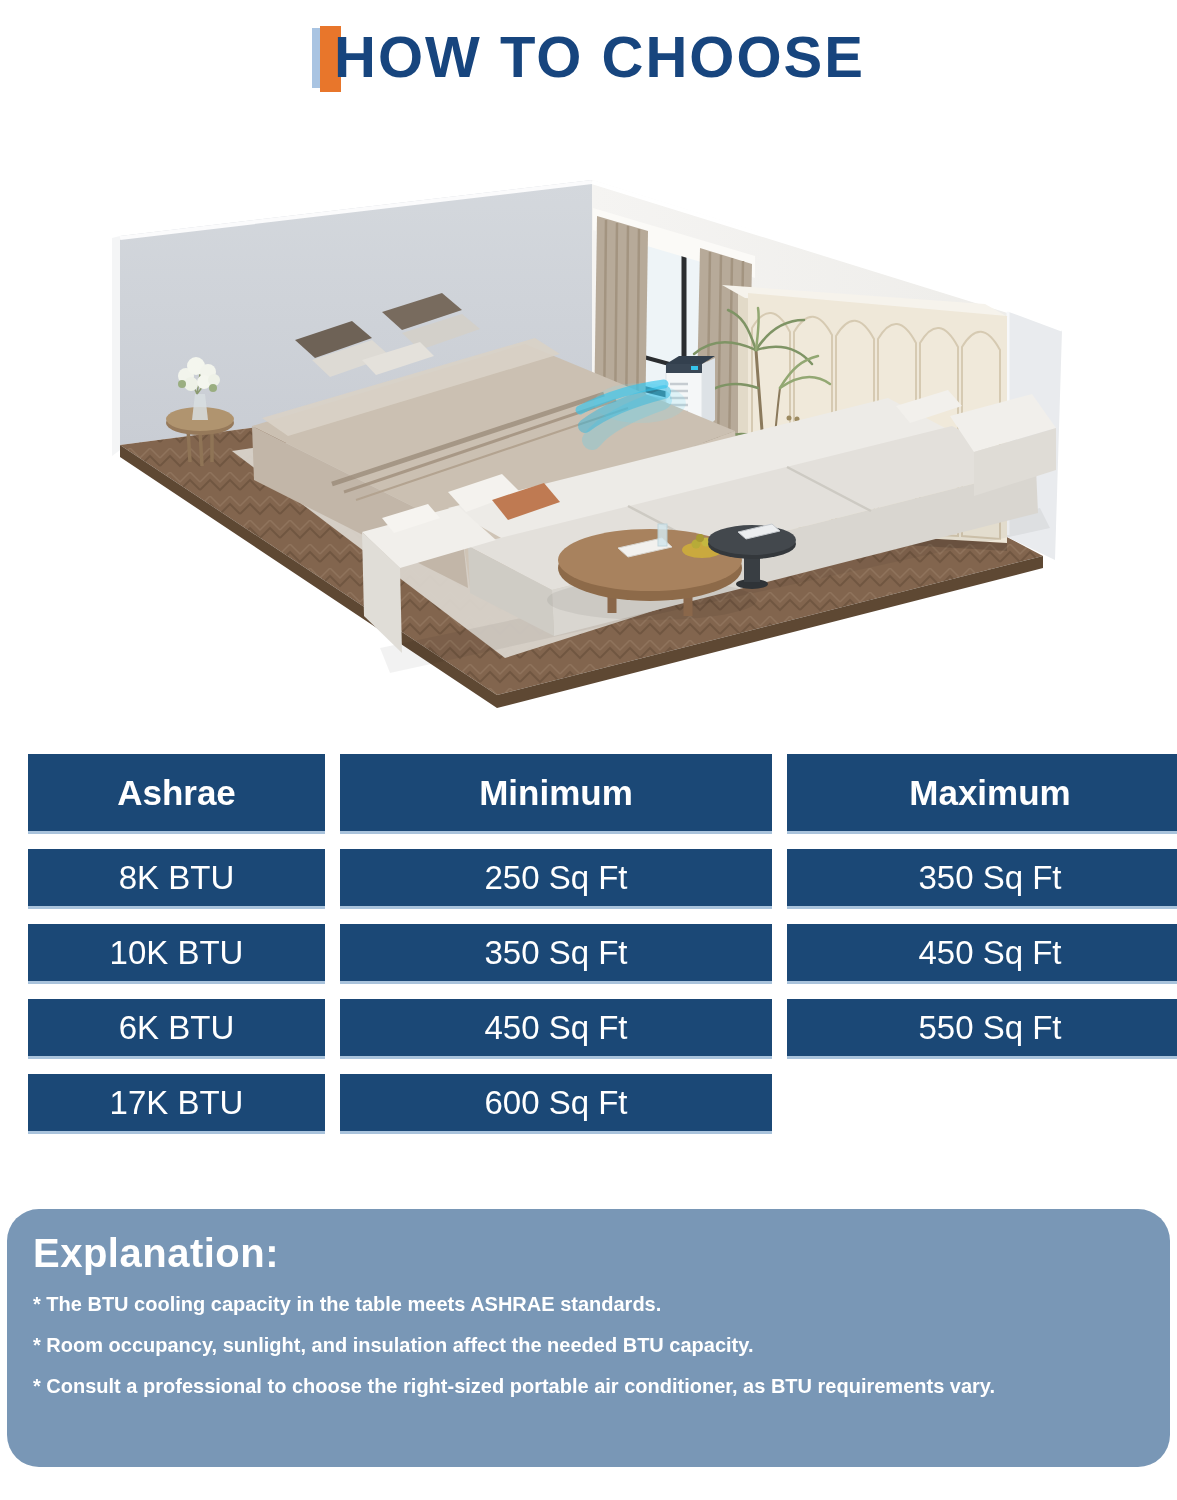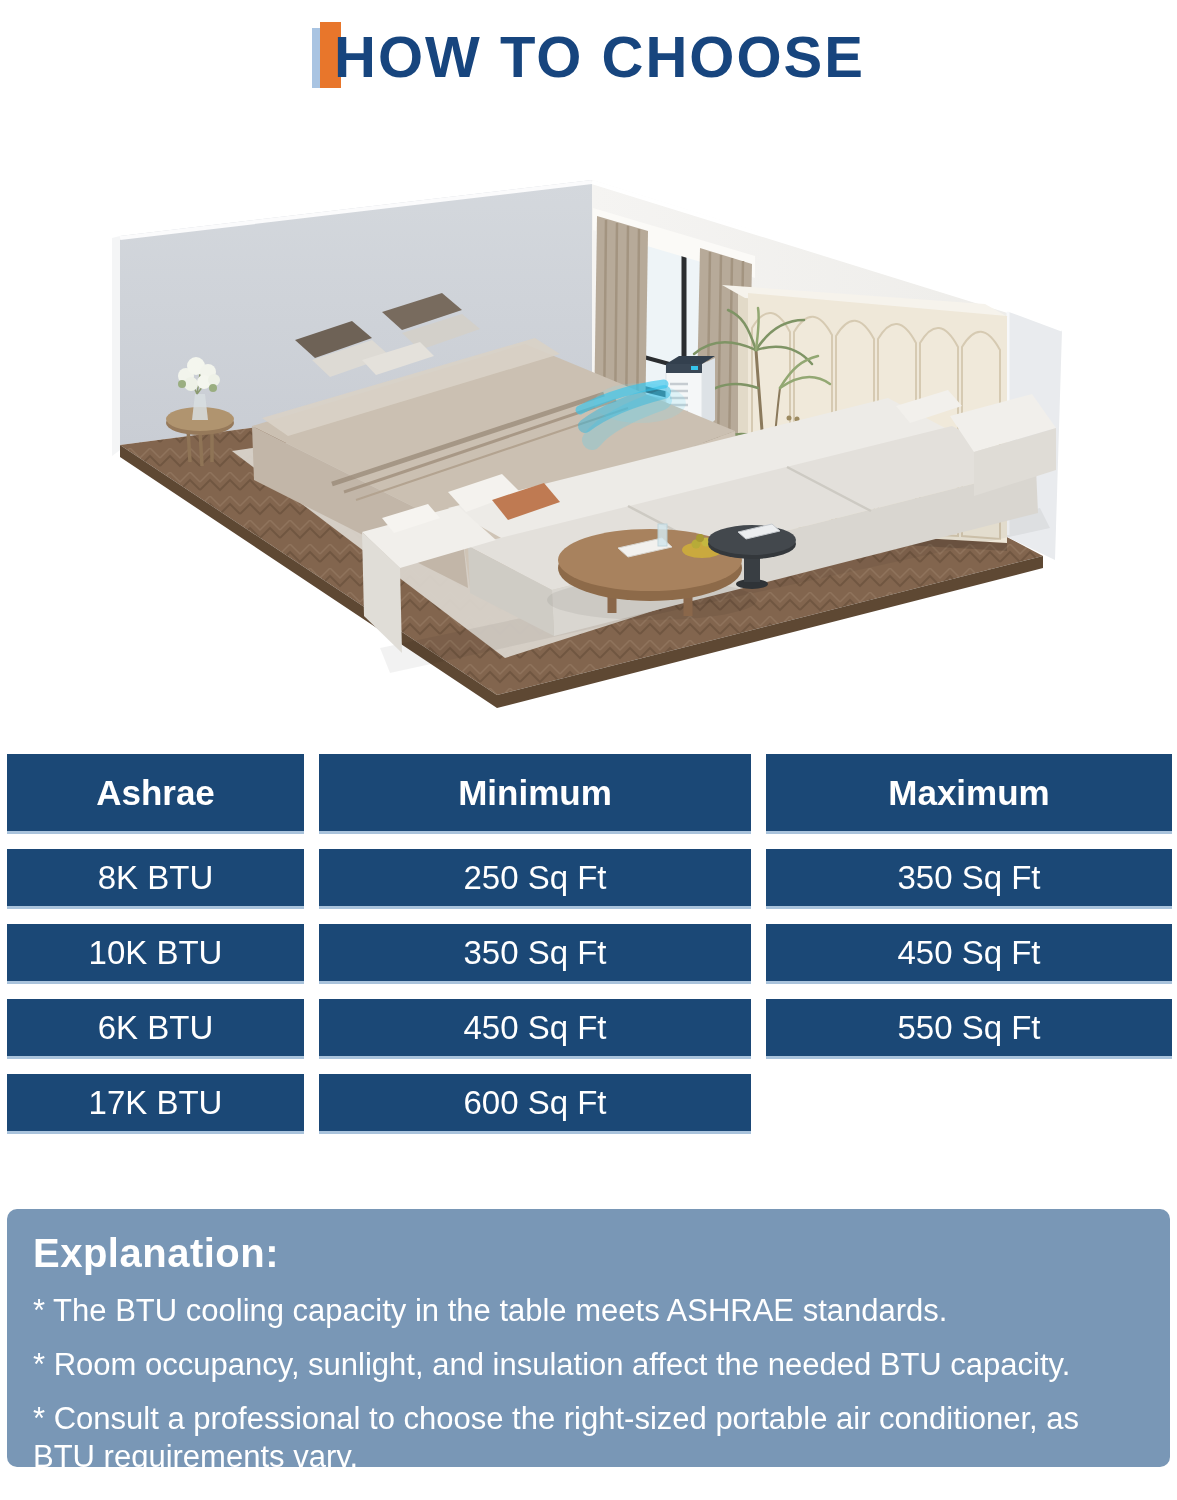--- a/index.html
+++ b/index.html
@@ -3,52 +3,52 @@
 <meta charset="utf-8">
 <style>
   html,body{margin:0;padding:0;}
   body{
     width:1177px;height:1500px;background:#ffffff;overflow:hidden;
     font-family:"Liberation Sans","DejaVu Sans",sans-serif;
   }
   .page{position:relative;width:1177px;height:1500px;background:#fff;}
 
   
-  .hdr{display:flex;justify-content:center;align-items:flex-end;padding-top:25px;height:88px;box-sizing:border-box;}
+  .hdr{display:flex;justify-content:center;align-items:center;padding-top:25px;height:88px;box-sizing:border-box;}
   .bar{display:block;}
   .bar-blue{width:8px;height:60px;background:#a9c4e2;margin-top:2px;}
   .bar-orange{width:21px;height:66px;background:#e8762b;margin-top:5px;}
   .hdr h1{
     margin:0 0 0 -7px;font-size:58px;line-height:62px;font-weight:bold;
     color:#17457e;letter-spacing:2px;white-space:nowrap;
   }
 
   
   .scene{width:1177px;height:660px;}
   .scene svg{display:block;}
 
   
   .btu-table{
     display:grid;grid-template-columns:297px 432px 406px;
-    column-gap:11px;row-gap:8px;margin:6px 7px 0;gap:15px;
+    column-gap:11px;row-gap:8px;margin:6px 28px 0;gap:15px;
   }
   .cell{
     background:#1b4876;border-bottom:3px solid #a9c3dc;
     color:#ffffff;display:flex;align-items:center;justify-content:center;
     font-size:33px;height:60px;box-sizing:border-box;font-weight:400;
   }
   .cell.head{height:80px;font-weight:bold;font-size:35px;}
 
   
   .explain{
-    margin:75px 7px 0;height:258px;background:#7997b6;border-radius:10px;
+    margin:75px 7px 0;height:258px;background:#7997b6;border-radius:32px;
     box-sizing:border-box;padding:22px 26px 16px;color:#ffffff;overflow:hidden;
   }
   .explain h2{margin:0 0 16px;font-size:40px;font-weight:bold;letter-spacing:.5px;}
-  .explain p{margin:0 0 17px;font-size:31px;line-height:1.2;font-weight:400;}
+  .explain p{margin:0 0 17px;font-size:20px;line-height:1.2;font-weight:700;}
 </style>
 </head>
 <body>
 
 <div class="page">
 
   <header class="hdr">
     <span class="bar bar-blue"></span>
     <span class="bar bar-orange"></span>
     <h1>HOW TO CHOOSE</h1>

